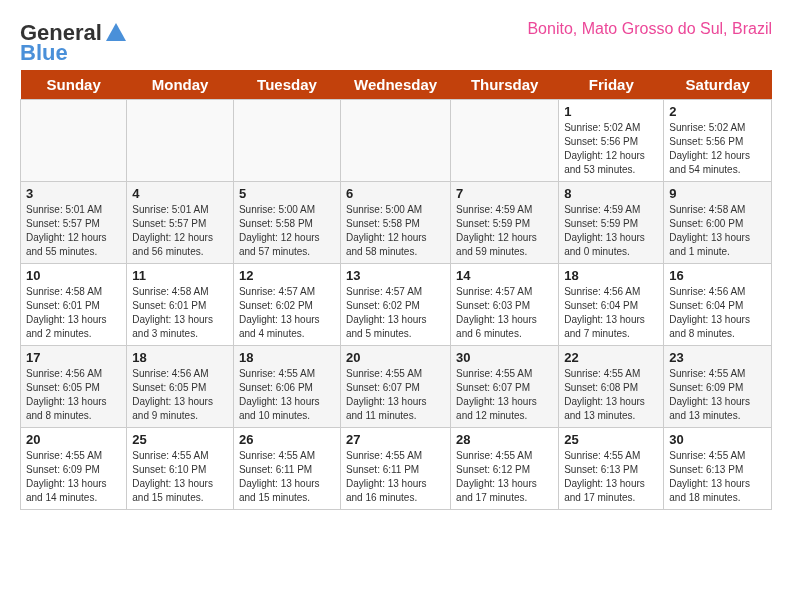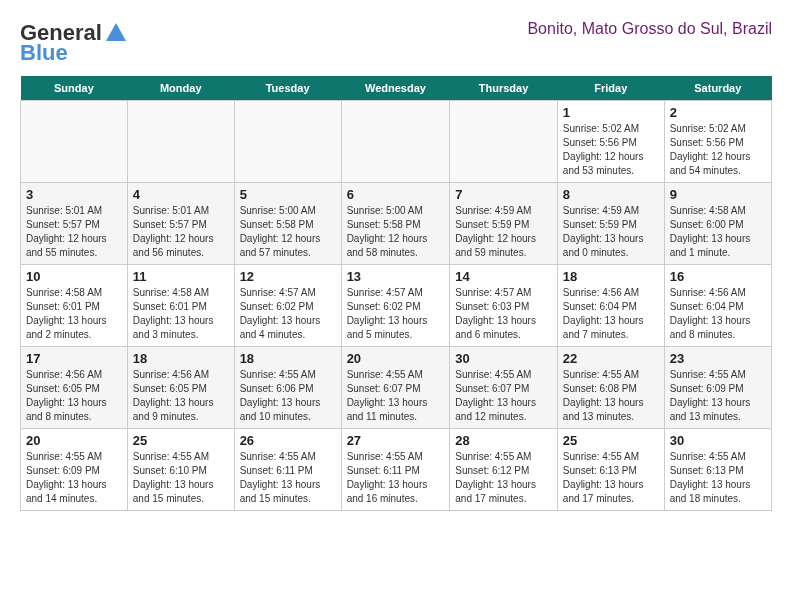--- a/index.html
+++ b/index.html
@@ -7,21 +7,21 @@
       font-family: Arial, sans-serif;
       background: #fff;
       width: 792px;
       min-height: 612px;
       padding: 20px;
     }
     .header-area {
       display: flex;
       justify-content: space-between;
       align-items: flex-start;
-      margin-bottom: 10px;
+      margin-bottom: 4px;
     }
     .logo {
       display: flex;
       flex-direction: column;
       align-items: flex-start;
     }
     .logo-text {
       display: flex;
       align-items: center;
     }
@@ -45,33 +45,33 @@
       text-align: right;
     }
     .month-title {
       font-size: 36px;
       font-weight: bold;
       color: #333;
       line-height: 1.1;
     }
     .subtitle {
       font-size: 16px;
-      color: #701a75;
+      color: #ec4899;
     }
     table {
       width: 100%;
       border-collapse: collapse;
       font-size: 11px;
     }
     .day-header {
-      background-color: #0f766e;
+      background-color: #c2410c;
       color: #fff;
       padding: 6px 4px;
       font-weight: bold;
-      font-size: 11px;
+      font-size: 15px;
     }
     .day-cell {
       vertical-align: top;
       padding: 4px 5px;
       border: 1px solid #ccc;
       width: 113px;
       min-height: 85px;
       background: #fff;
     }
     .day-cell.empty {

